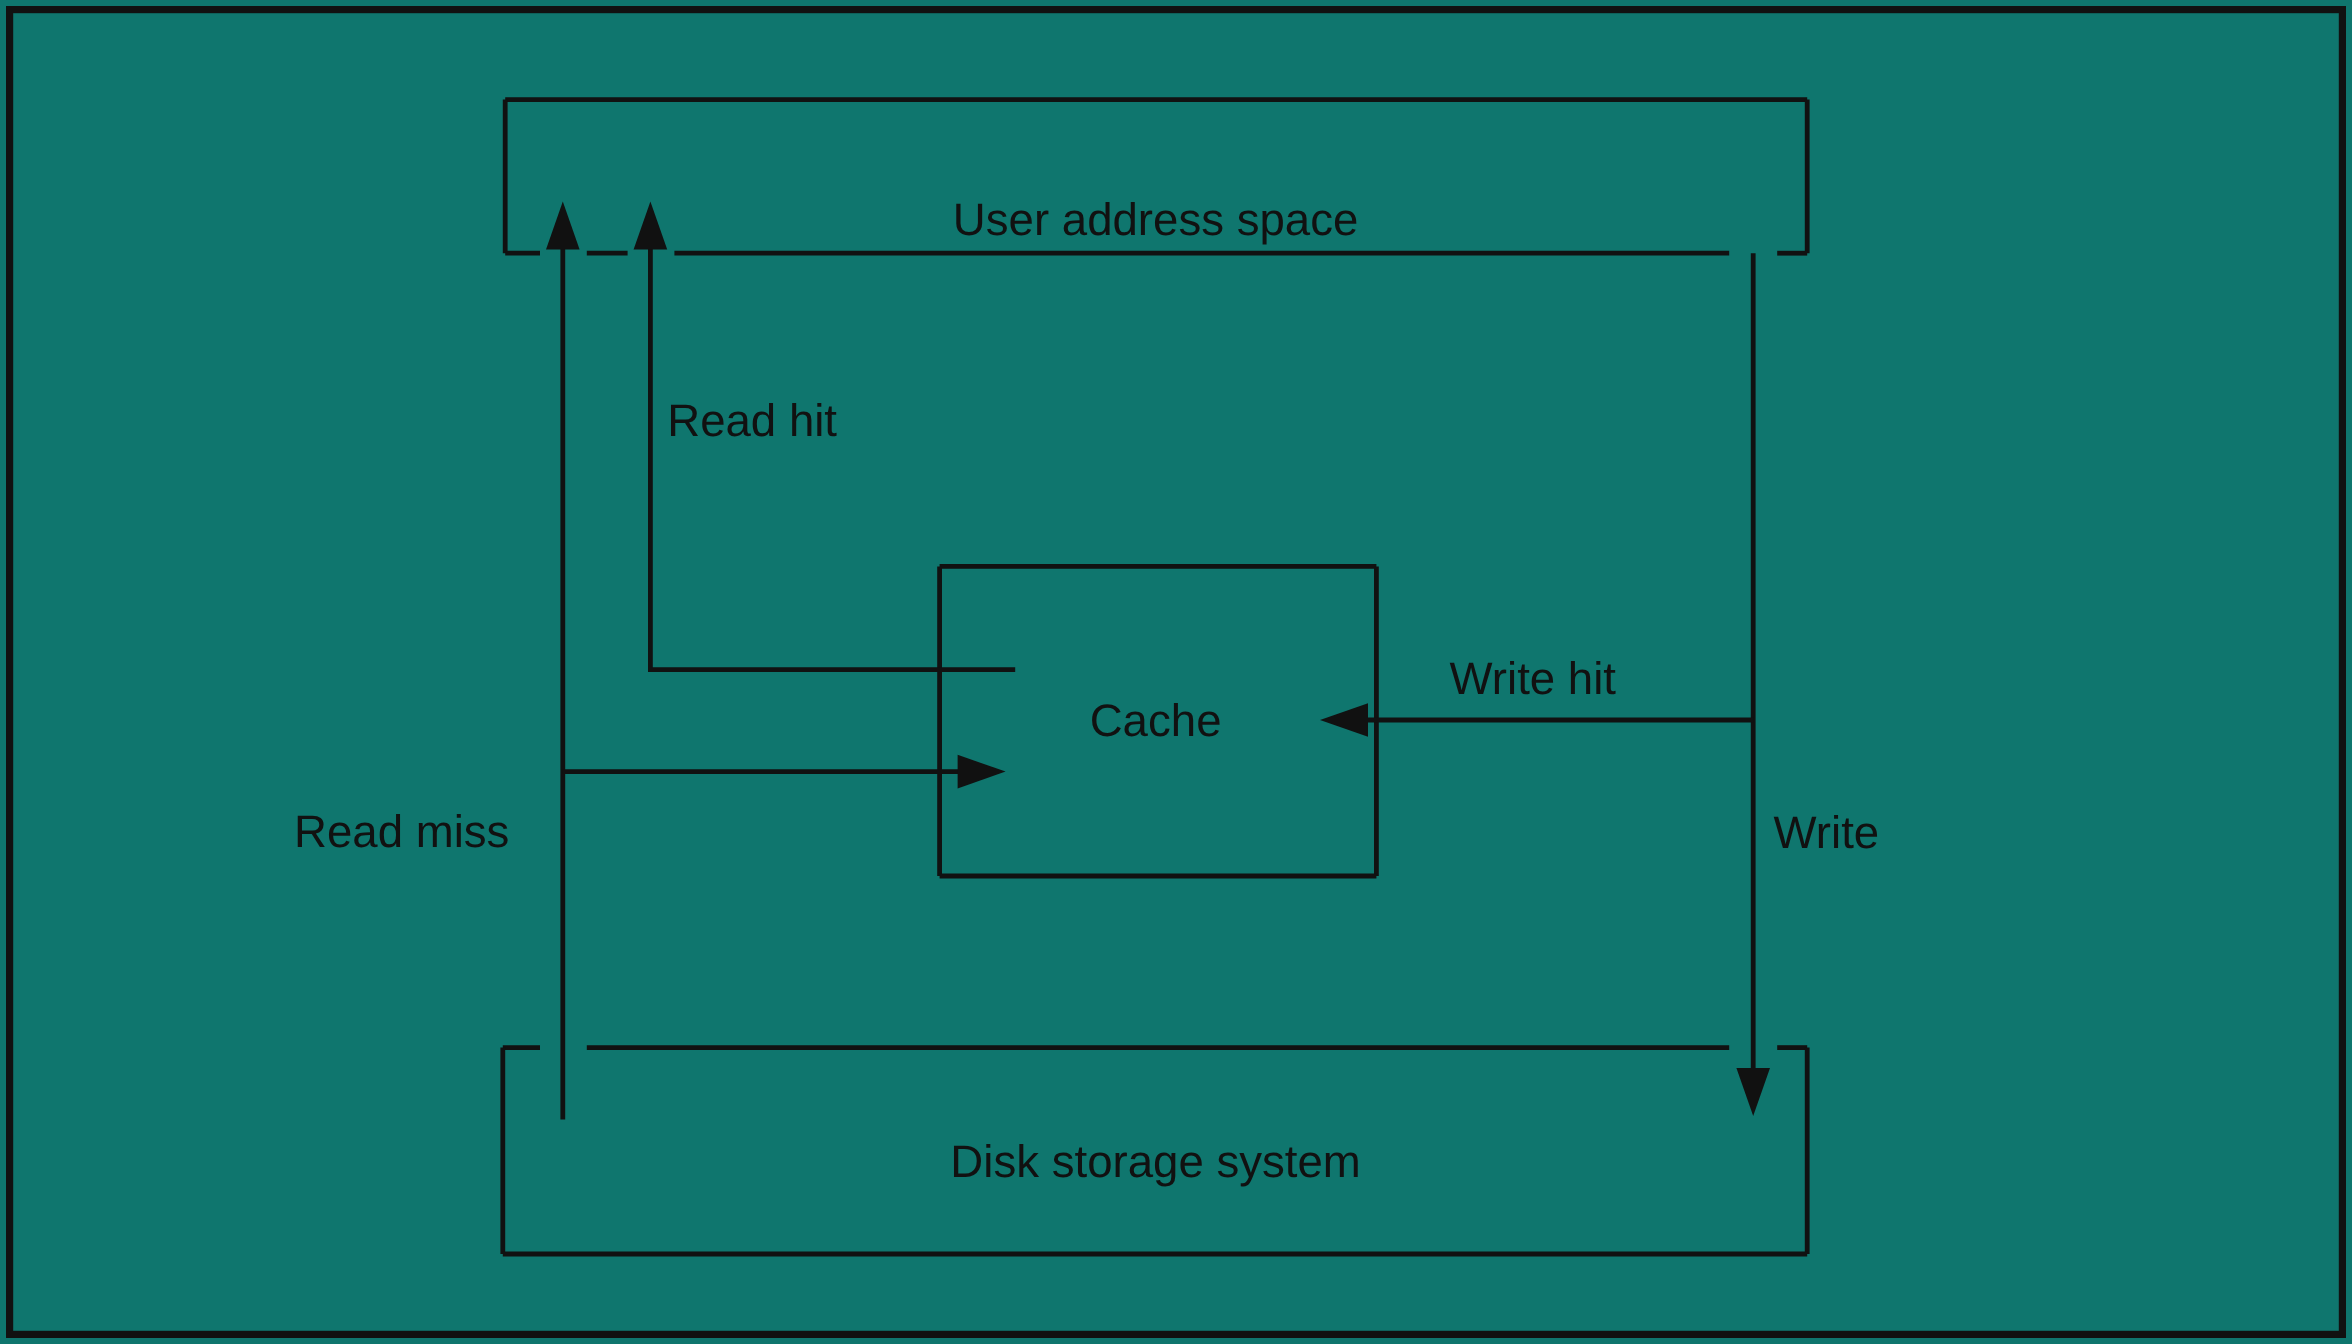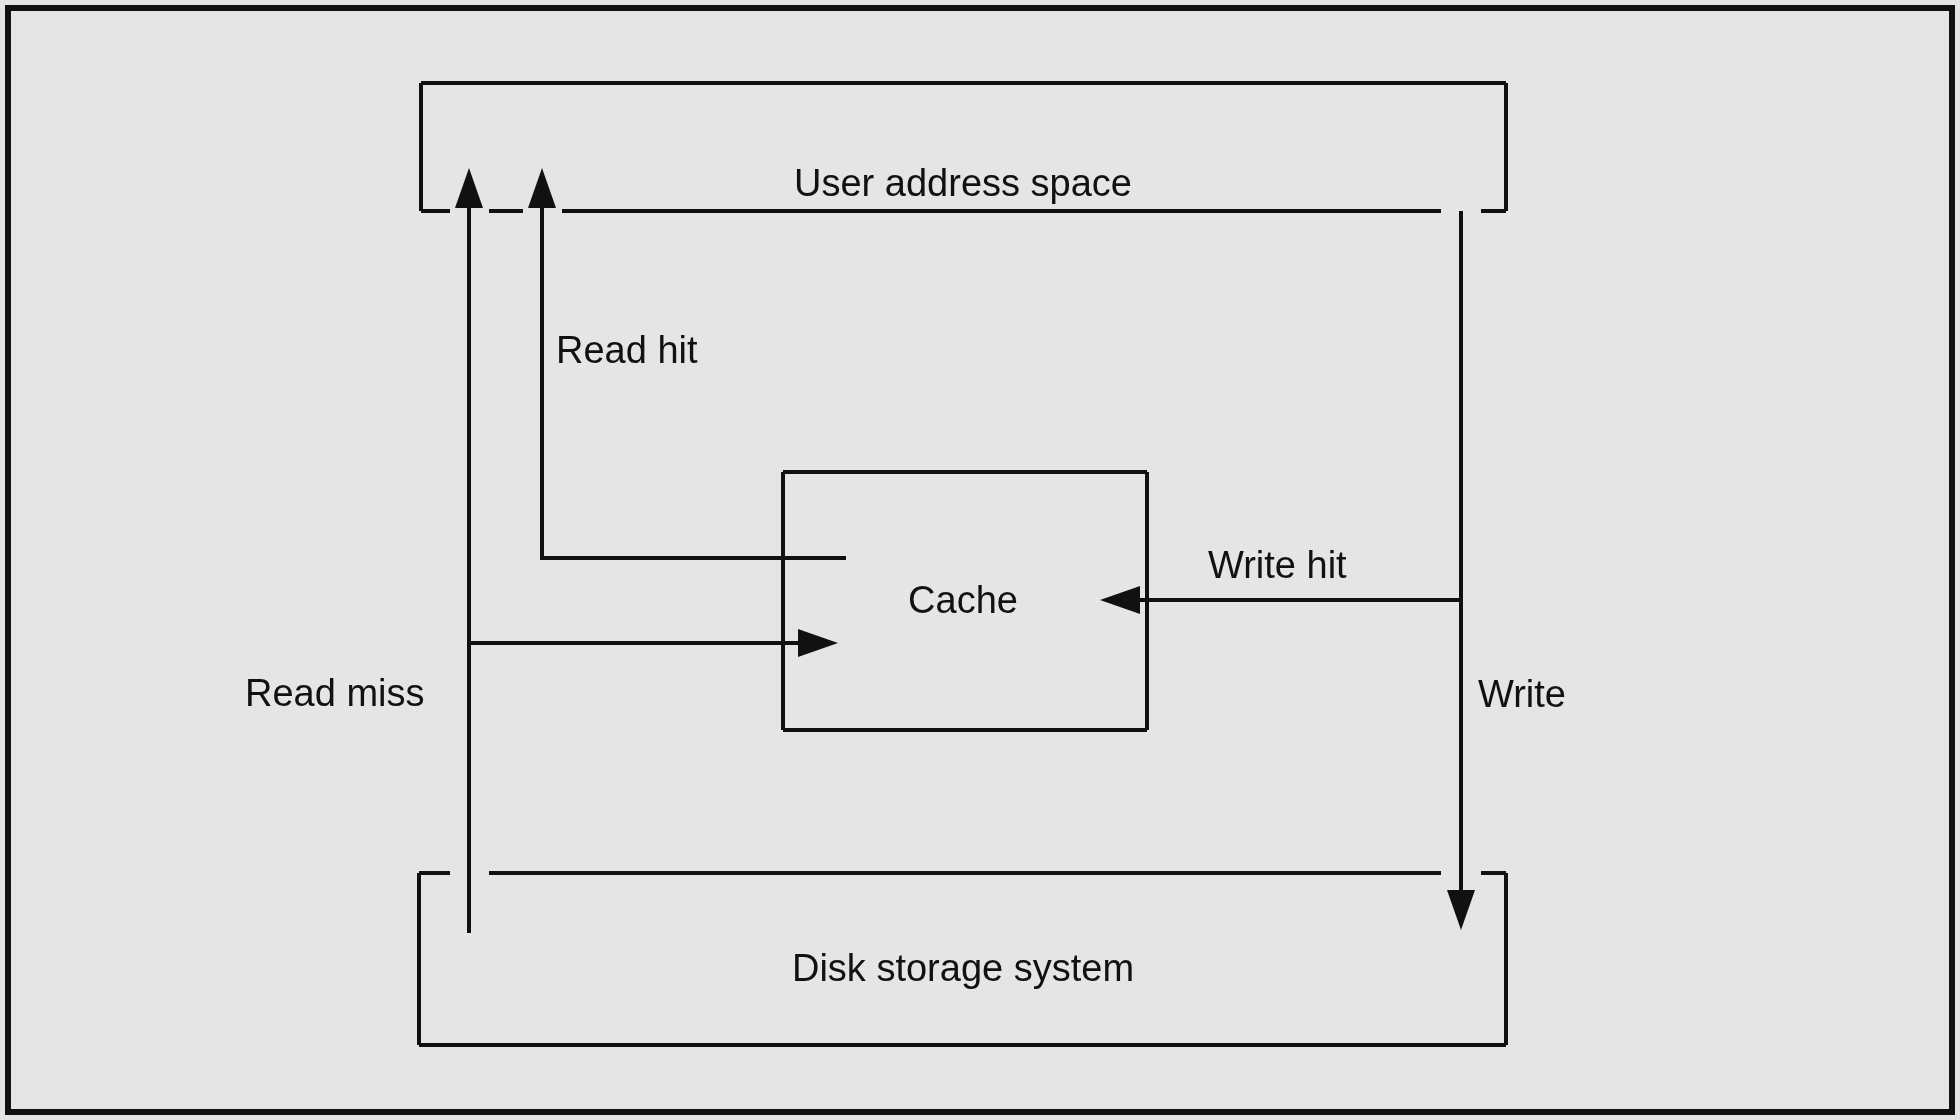--- a/index.html
+++ b/index.html
@@ -7,21 +7,21 @@
     padding: 0;
     background: #ffffff;
   }
   body {
     font-family: "Liberation Sans", sans-serif;
   }
   #page {
     position: relative;
     width: 1960px;
     height: 1120px;
-    background: #e5e5e5;
+    background: #0f766e;
     overflow: hidden;
   }
   svg.diagram {
     display: block;
     width: 1960px;
     height: 1120px;
   }
   .frame-rect {
     fill: none;
     stroke: #111111;

